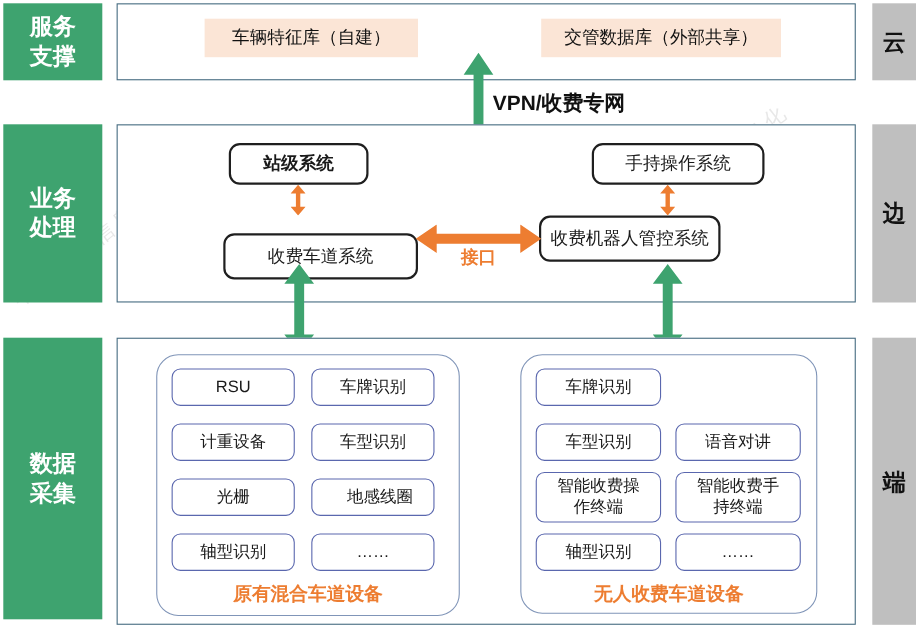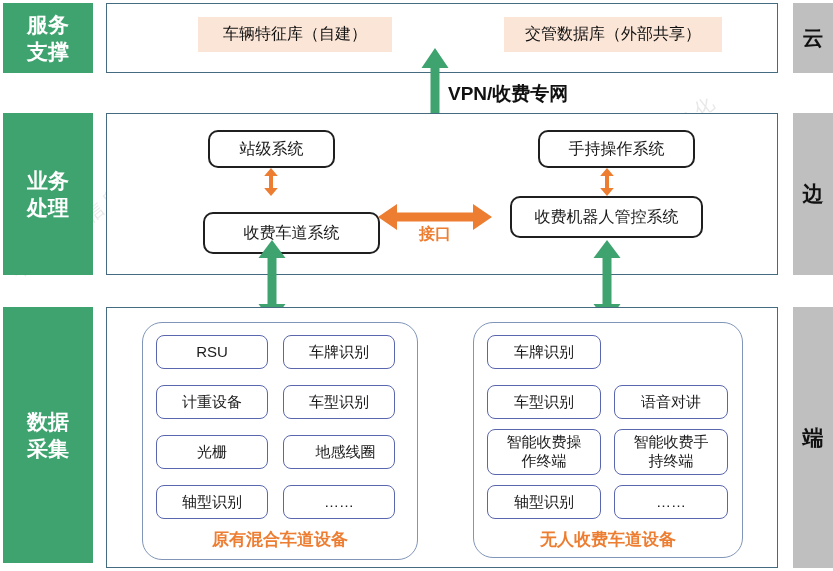--- a/index.html
+++ b/index.html
@@ -21,21 +21,20 @@
   .zone-bar{
     position:absolute;background:#BFBFBF;color:#111;
     display:flex;align-items:center;justify-content:center;
     font-weight:bold;font-size:21px;
   }
   
   .db-box{
     position:absolute;background:#FBE5D6;color:#111;
     display:flex;align-items:center;justify-content:center;
     font-size:16px;
-    margin-left:12px;
   }
   
   .sys-box{
     position:absolute;background:#ffffff;border:2px solid #1f1f1f;border-radius:10px;
     display:flex;align-items:center;justify-content:center;
     font-size:16px;box-sizing:border-box;
   }
   
   .group{
     position:absolute;background:#ffffff;border:1.5px solid #8095B8;border-radius:20px;
@@ -86,24 +85,24 @@
     <polygon fill="#3EA36F" points="14,0 27.5,20 18.5,20 18.5,72 27.5,72 14,92 0.5,72 9.5,72 9.5,20 0.5,20"></polygon>
   </svg>
   <div class="net-label" style="left:448px;top:81px;">VPN/收费专网</div>
 
   <div class="green-label" style="left:3px;top:113px;width:90px;height:162px;">
     <span>业务处理</span>
   </div>
 
   <div class="panel" style="left:106px;top:113px;width:672px;height:162px;"></div>
 
-  <div class="sys-box" style="left:208px;top:130px;width:127px;height:38px;">站级系统</div>
+  <div class="sys-box" style="left:208px;top:130px;width:127px;height:38px;font-weight:bold;">站级系统</div>
   <div class="sys-box" style="left:538px;top:130px;width:157px;height:38px;">手持操作系统</div>
   <div class="sys-box" style="left:185px;top:212px;width:177px;height:42px;margin-left:18px;">收费车道系统</div>
-  <div class="sys-box" style="left:510px;top:196px;width:193px;height:42px;">收费机器人管控系统</div>
+  <div class="sys-box" style="left:490px;top:196px;width:165px;height:42px;">收费机器人管控系统</div>
 
   <svg class="arrow" style="left:264px;top:168px;" width="14" height="28" viewBox="0 0 14 28">
     <polygon fill="#ED7D31" points="7,0 13.8,8 9,8 9,20 13.8,20 7,28 0.2,20 5,20 5,8 0.2,8"></polygon>
   </svg>
   <svg class="arrow" style="left:600px;top:168px;" width="14" height="28" viewBox="0 0 14 28">
     <polygon fill="#ED7D31" points="7,0 13.8,8 9,8 9,20 13.8,20 7,28 0.2,20 5,20 5,8 0.2,8"></polygon>
   </svg>
 
   <svg class="arrow" style="left:378px;top:204px;" width="114" height="26" viewBox="0 0 114 26">
     <polygon fill="#ED7D31" points="0,13 19,0 19,8.5 95,8.5 95,0 114,13 95,26 95,17.5 19,17.5 19,26"></polygon>

